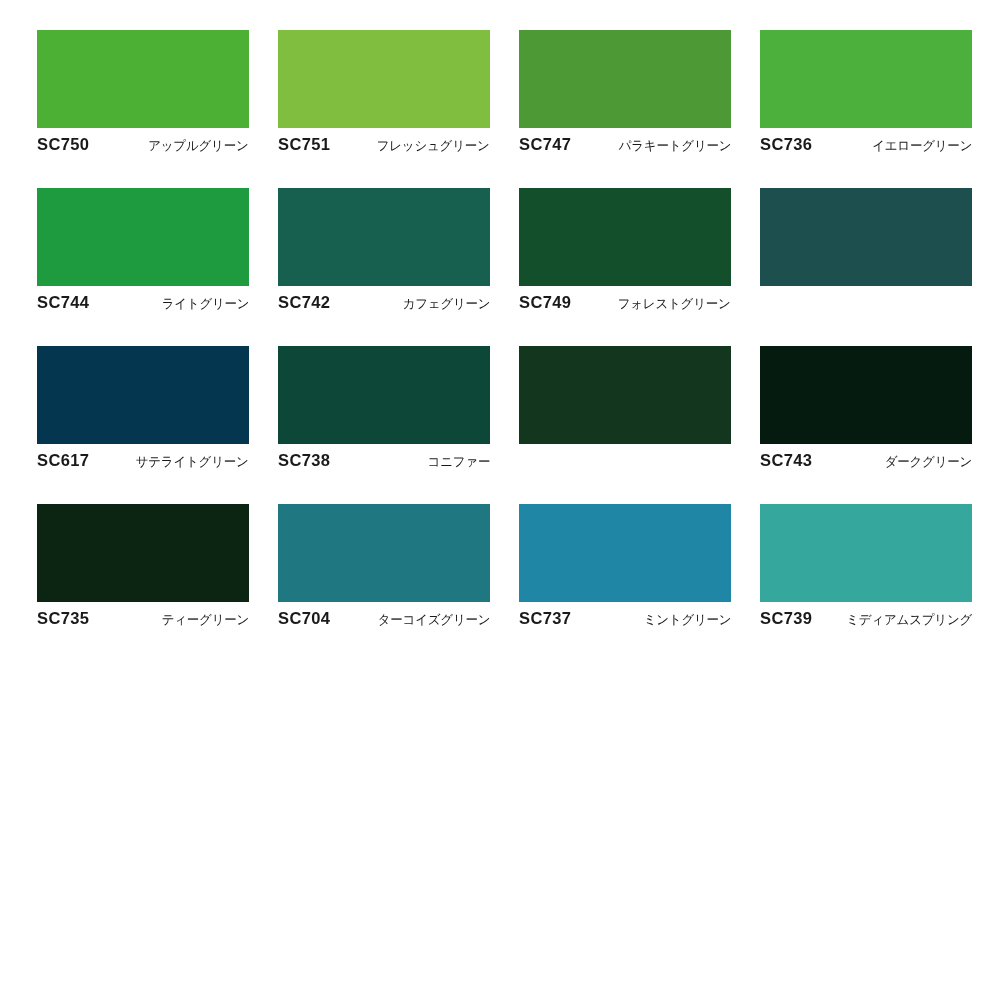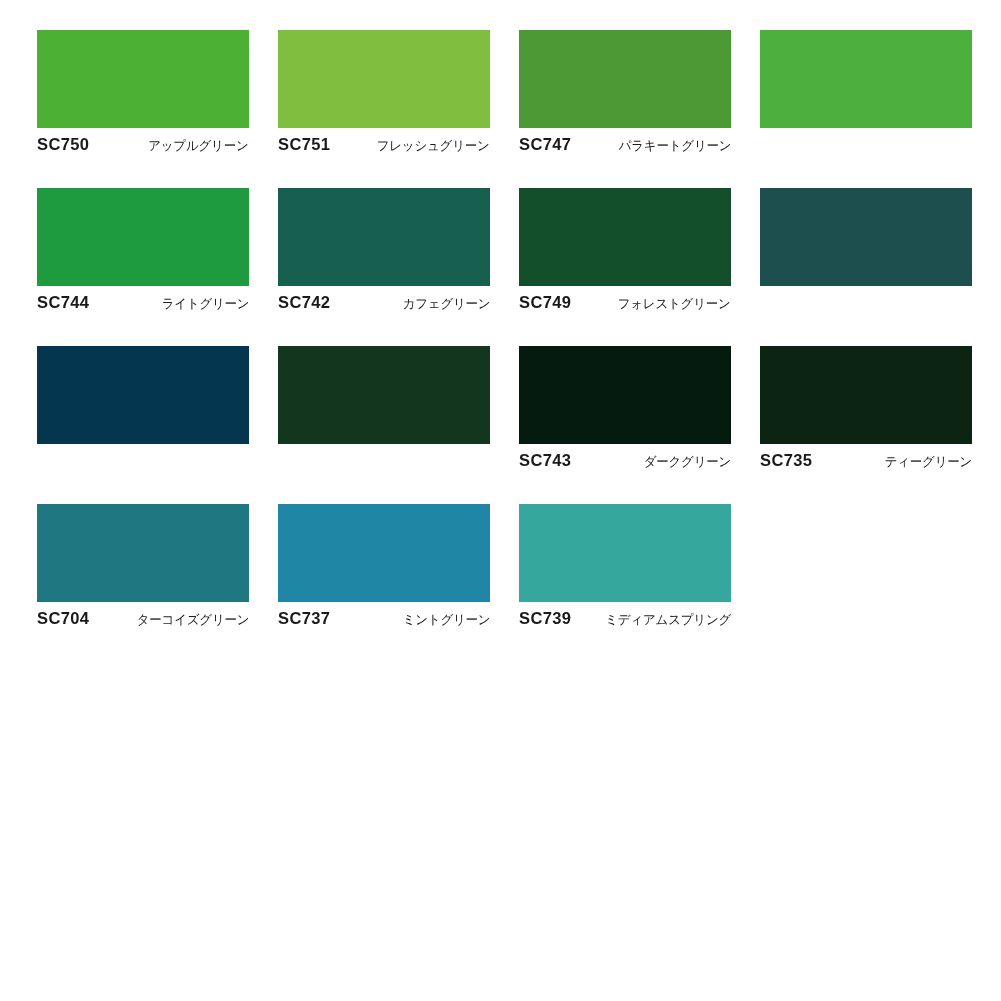--- a/index.html
+++ b/index.html
@@ -86,20 +86,24 @@
       </div>
       <div class="swatch-cell">
         <div class="swatch-chip" style="background-color: rgb(76, 153, 54);"></div>
         <div class="swatch-caption">
           <span class="swatch-code">SC747</span>
           <span class="swatch-name">パラキートグリーン</span>
         </div>
       </div>
       <div class="swatch-cell">
         <div class="swatch-chip" style="background-color: rgb(76, 176, 60);"></div>
+        <div class="swatch-caption">
+          <span class="swatch-code">SC736</span>
+          <span class="swatch-name">イエローグリーン</span>
+        </div>
       </div>
       <div class="swatch-cell">
         <div class="swatch-chip" style="background-color: rgb(30, 155, 63);"></div>
         <div class="swatch-caption">
           <span class="swatch-code">SC744</span>
           <span class="swatch-name">ライトグリーン</span>
         </div>
       </div>
       <div class="swatch-cell">
         <div class="swatch-chip" style="background-color: rgb(23, 96, 79);"></div>
@@ -113,20 +117,31 @@
         <div class="swatch-caption">
           <span class="swatch-code">SC749</span>
           <span class="swatch-name">フォレストグリーン</span>
         </div>
       </div>
       <div class="swatch-cell">
         <div class="swatch-chip" style="background-color: rgb(29, 79, 78);"></div>
       </div>
       <div class="swatch-cell">
         <div class="swatch-chip" style="background-color: rgb(4, 54, 80);"></div>
+        <div class="swatch-caption">
+          <span class="swatch-code">SC617</span>
+          <span class="swatch-name">サテライトグリーン</span>
+        </div>
+      </div>
+      <div class="swatch-cell">
+        <div class="swatch-chip" style="background-color: rgb(12, 71, 56);"></div>
+        <div class="swatch-caption">
+          <span class="swatch-code">SC738</span>
+          <span class="swatch-name">コニファー</span>
+        </div>
       </div>
       <div class="swatch-cell">
         <div class="swatch-chip" style="background-color: rgb(19, 54, 30);"></div>
       </div>
       <div class="swatch-cell">
         <div class="swatch-chip" style="background-color: rgb(5, 27, 16);"></div>
         <div class="swatch-caption">
           <span class="swatch-code">SC743</span>
           <span class="swatch-name">ダークグリーン</span>
         </div>

